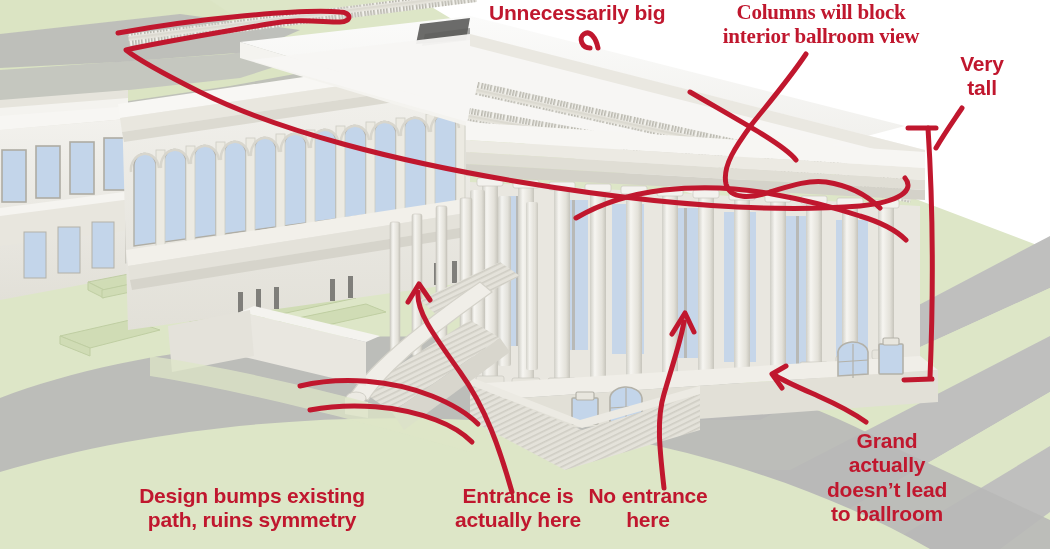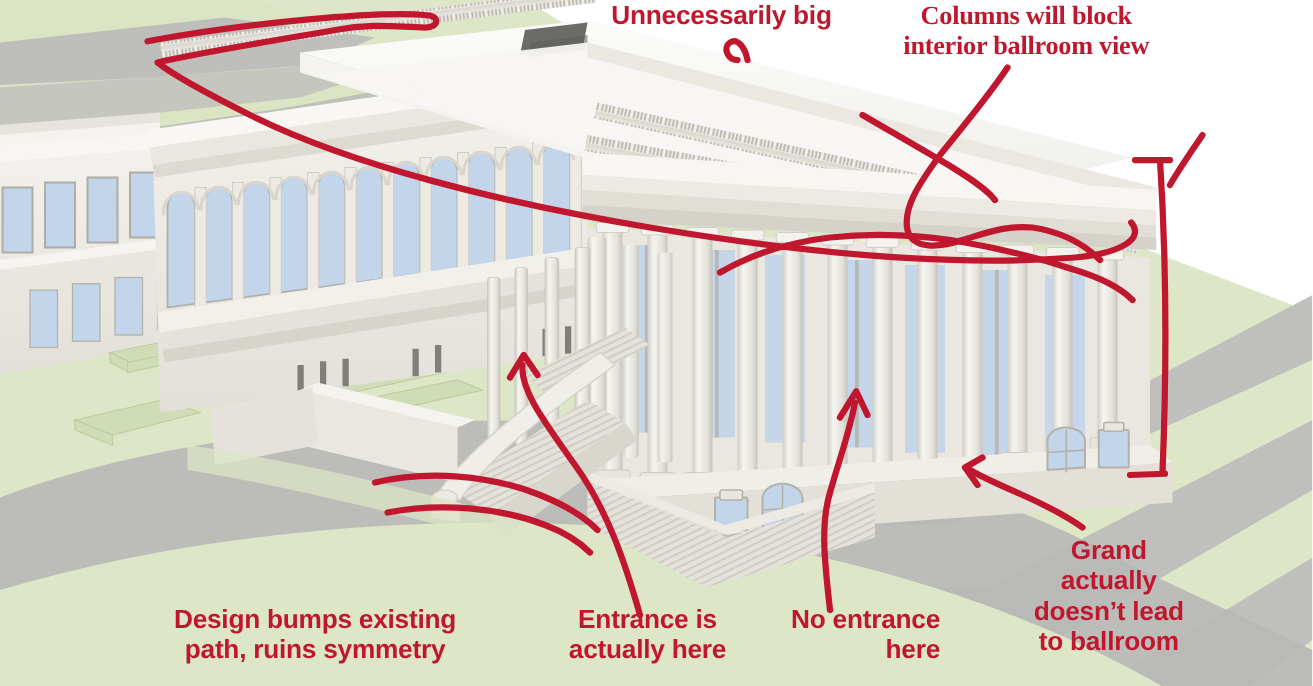--- a/index.html
+++ b/index.html
@@ -21,21 +21,21 @@
     line-height:1.13;
     letter-spacing:-0.2px;
     white-space:pre-line;
     text-align:center;
   }
   .anno.a-unnec  { left:489px; top:1px;   width:204px; text-align:left; }
   .anno.a-col    { left:700px; top:1px;   width:242px;font-family:Liberation Serif, serif; }
   .anno.a-tall   { left:944px; top:52px;  width:76px; }
   .anno.a-design { left:116px; top:484px; width:272px; }
   .anno.a-entr   { left:434px; top:484px; width:168px; }
-  .anno.a-noentr { left:600px; top:484px; width:152px;text-align:right; }
+  .anno.a-noentr { left:572px; top:484px; width:152px; }
   .anno.a-grand  { left:792px; top:429px; width:190px; line-height:1.16; }
 </style>
 </head>
 <body>
 
 <div id="stage">
 
   <svg id="scene" viewBox="0 0 1050 549">
     <defs>
       <linearGradient id="gWallA" x1="0" y1="0" x2="0" y2="1">
@@ -483,20 +483,22 @@
 
         <path d="M866,422 C852,412 836,404 818,396 C800,388 786,382 776,376"></path>
         <path d="M786,366 L772,374 L782,388"></path>
       </g>
     </g>
   </svg>
 
   <div class="anno a-unnec">Unnecessarily big</div>
   <div class="anno a-col">Columns will block
 interior ballroom view</div>
+  <div class="anno a-tall">Very
+tall</div>
   <div class="anno a-entr">Entrance is
 actually here</div>
   <div class="anno a-design">Design bumps existing
 path, ruins symmetry</div>
   <div class="anno a-noentr">No entrance
 here</div>
   <div class="anno a-grand">Grand
 actually
 doesn’t lead
 to ballroom</div>

